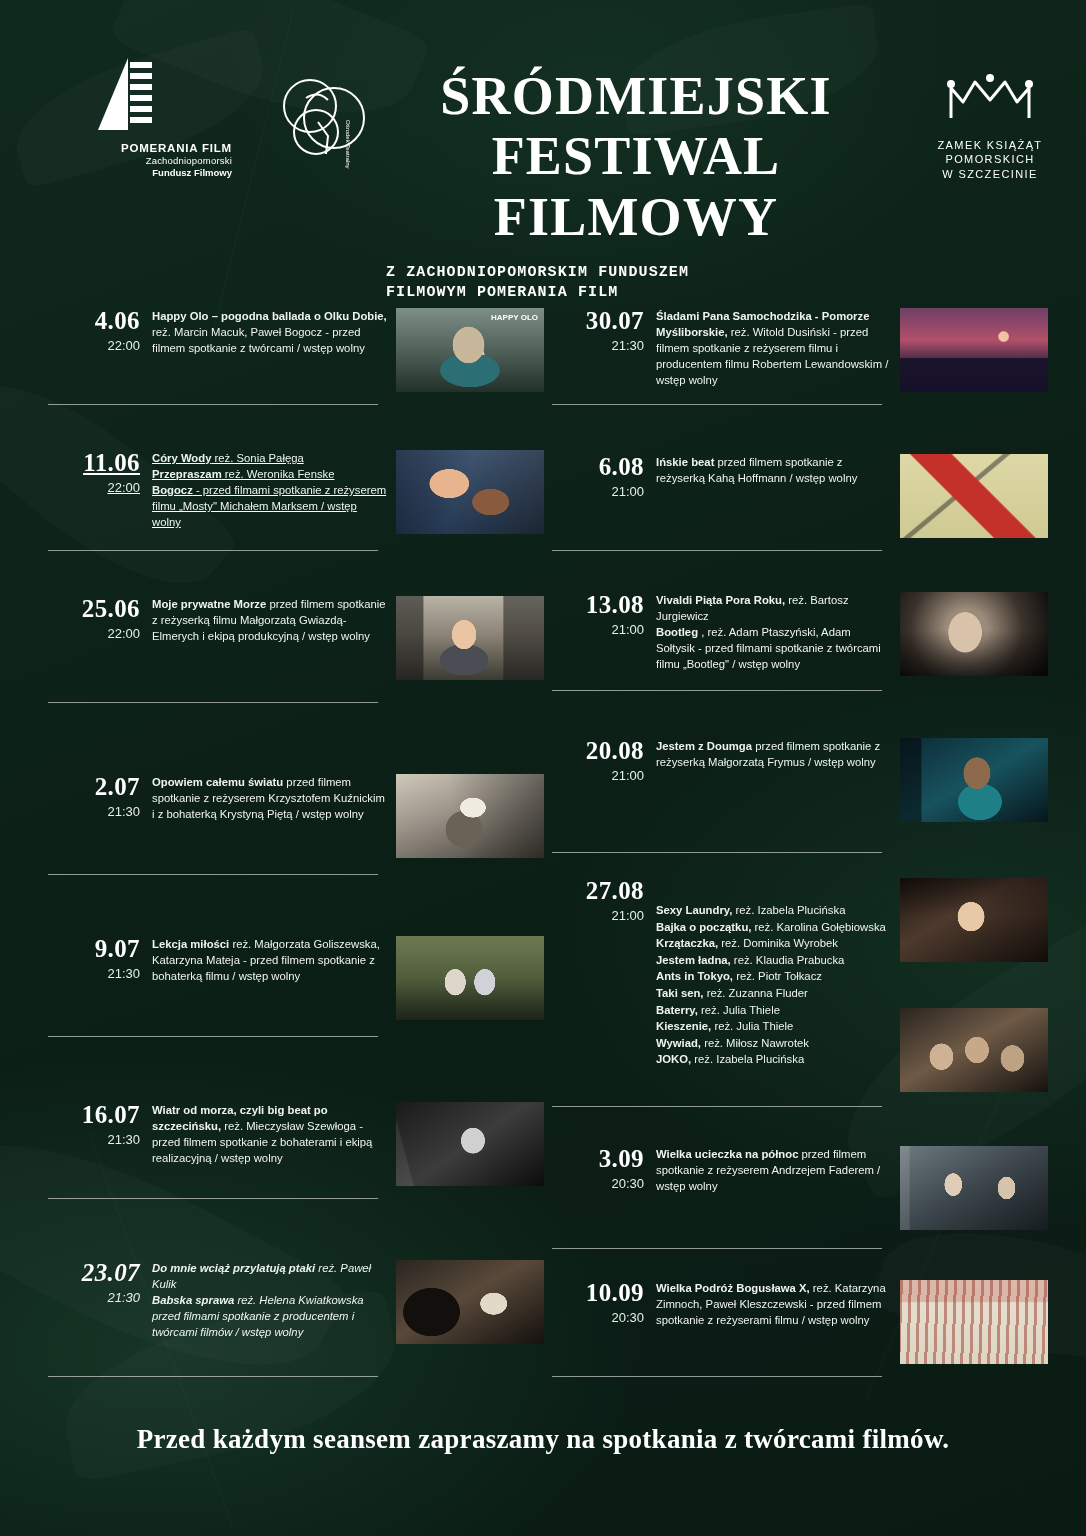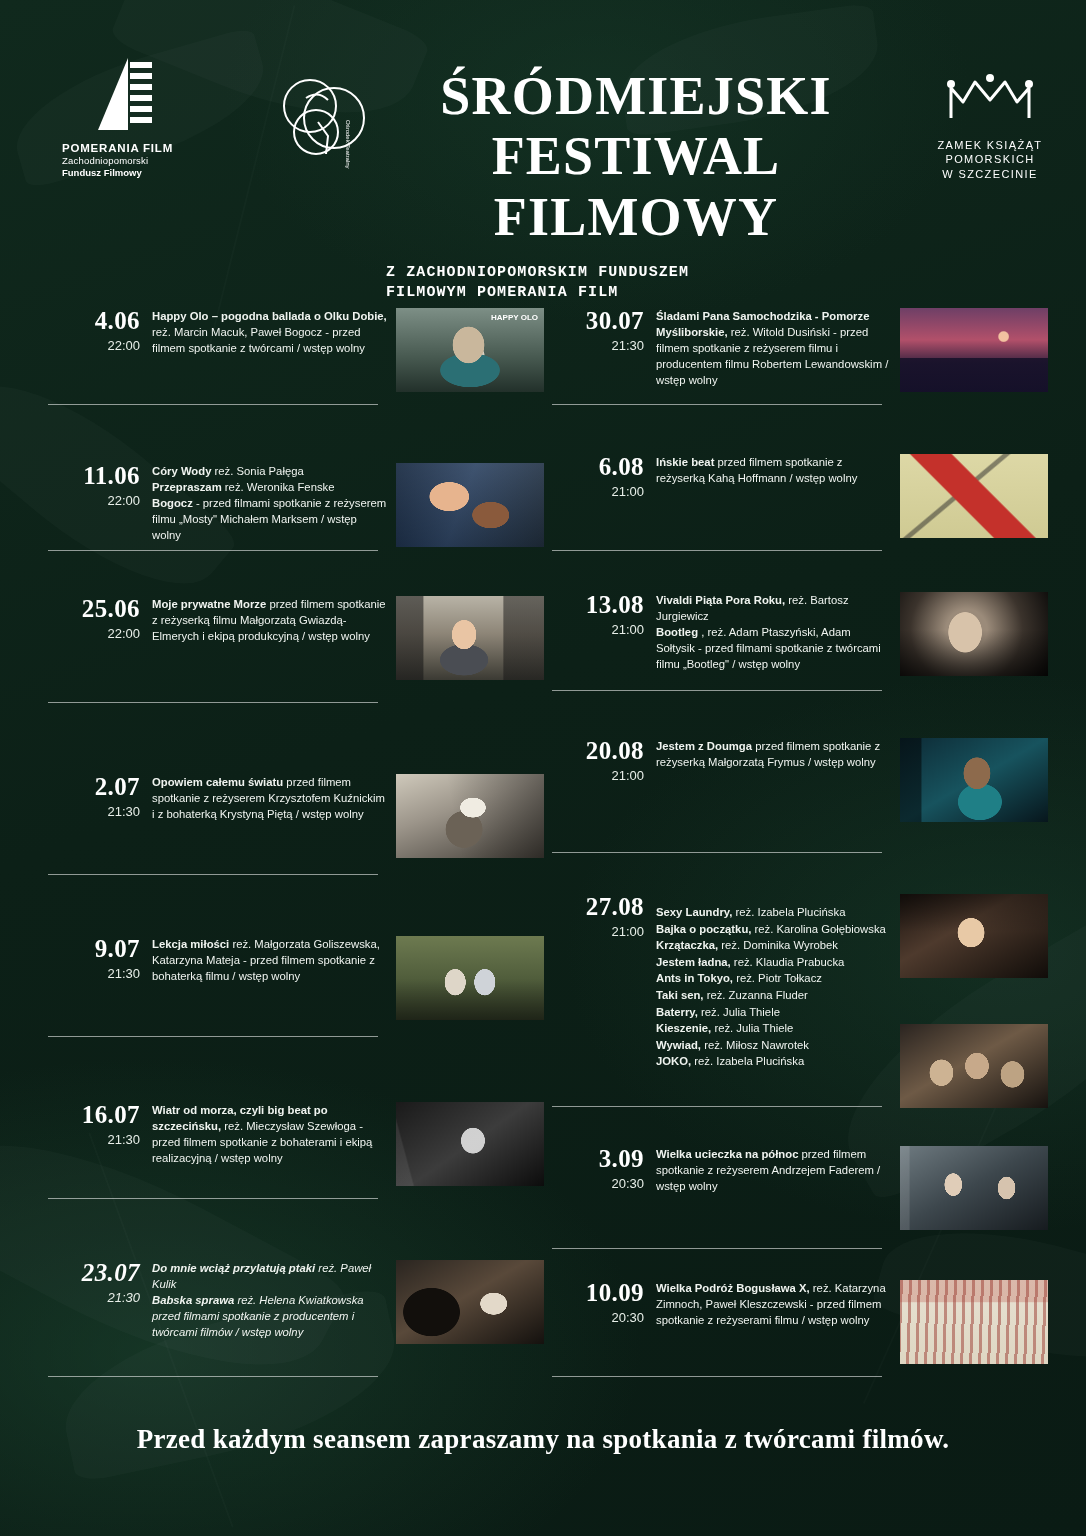--- a/index.html
+++ b/index.html
@@ -52,21 +52,21 @@
   
   .header {
     position: relative;
     height: 280px;
   }
   .logo-pomerania {
     position: absolute;
     top: 58px;
     left: 62px;
     width: 170px;
-    text-align: left;
+    text-align: right;
   }
   .film-strip {
     width: 76px;
     height: 76px;
     margin: 0 auto 8px 22px;
     position: relative;
   }
   .film-strip .tri {
     position: absolute;
     left: 14px;
@@ -191,21 +191,21 @@
   }
   .desc {
     flex: 1 1 auto;
     font-size: 11.3px;
     line-height: 1.42;
     color: #f0f4f0;
     padding-right: 8px;
   }
   .desc b { font-weight: bold; }
   .film-list {
-    margin-top: 10px;
+    margin-top: 24px;
     font-size: 11.3px;
     line-height: 1.47;
   }
   .thumb {
     width: 148px;
     height: 84px;
     flex: none;
     border: 0;
     background: #243229;
     overflow: hidden;
@@ -424,21 +424,21 @@
             </div>
             <div class="desc">
               <div><b>Happy Olo – pogodna ballada o Olku Dobie,</b> reż. Marcin Macuk, Paweł Bogocz - przed filmem spotkanie z twórcami / wstęp wolny</div>
             </div>
             <div class="thumb t-happyolo">
               <div class="badge">HAPPY OLO</div>
             </div>
           </div>
         </div>
         <div class="rule" style="position: absolute; top: 108px;"></div>
-        <div class="entry" style="top: 167px;">
+        <div class="entry" style="top: 154px; text-decoration: underline;">
           <div class="entry-inner">
             <div class="date-col">
               <div class="date">11.06</div>
               <div class="time">22:00</div>
             </div>
             <div class="desc">
               <div><b>Córy Wody</b> reż. Sonia Pałęga</div>
               <div><b>Przepraszam</b> reż. Weronika Fenske</div>
               <div><b>Bogocz</b> - przed filmami spotkanie z reżyserem filmu „Mosty" Michałem Marksem / wstęp wolny</div>
             </div>
@@ -561,21 +561,21 @@
               <div class="date">20.08</div>
               <div class="time">21:00</div>
             </div>
             <div class="desc">
               <div><b>Jestem z Doumga</b> przed filmem spotkanie z reżyserką Małgorzatą Frymus / wstęp wolny</div>
             </div>
             <div class="thumb t-doumga"></div>
           </div>
         </div>
         <div class="rule" style="position: absolute; top: 556px;"></div>
-        <div class="entry" style="top: 598px;">
+        <div class="entry" style="top: 582px;">
           <div class="entry-inner">
             <div class="date-col">
               <div class="date">27.08</div>
               <div class="time">21:00</div>
             </div>
             <div class="desc">
               <div class="film-list">
                 <div><b>Sexy Laundry,</b> reż. Izabela Plucińska</div>
                 <div><b>Bajka o początku,</b> reż. Karolina Gołębiowska</div>
                 <div><b>Krzątaczka,</b> reż. Dominika Wyrobek</div>

